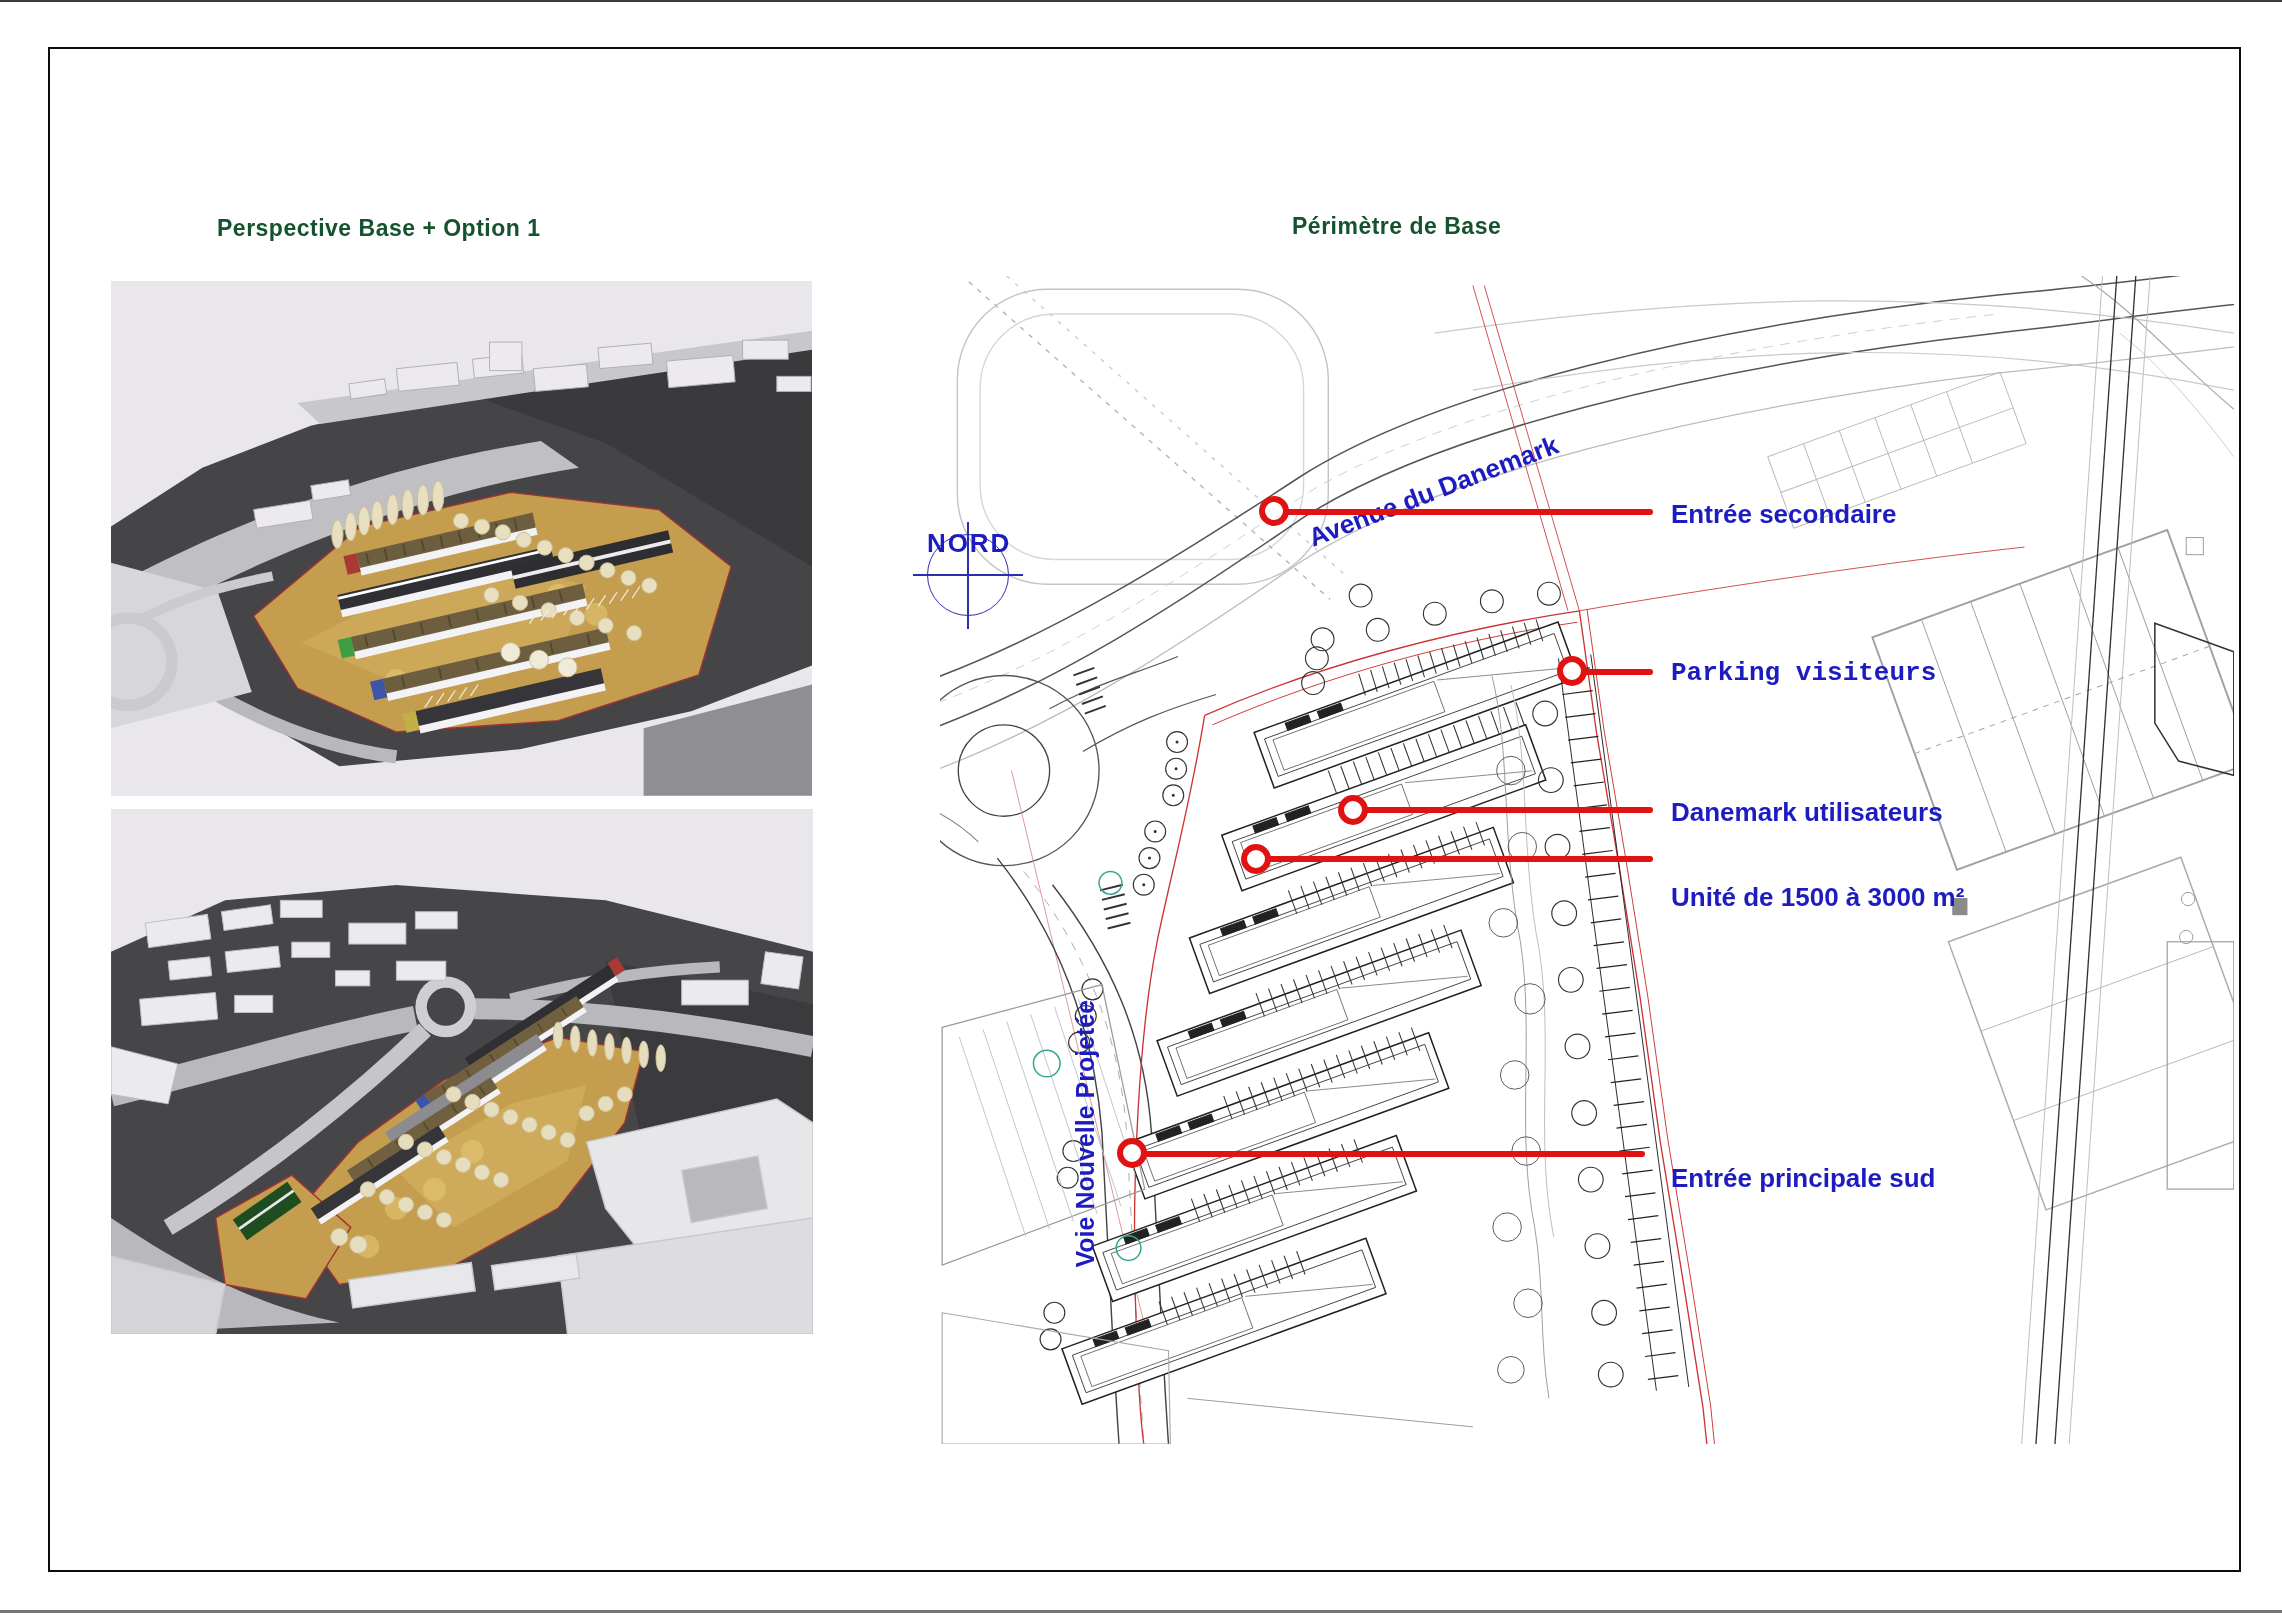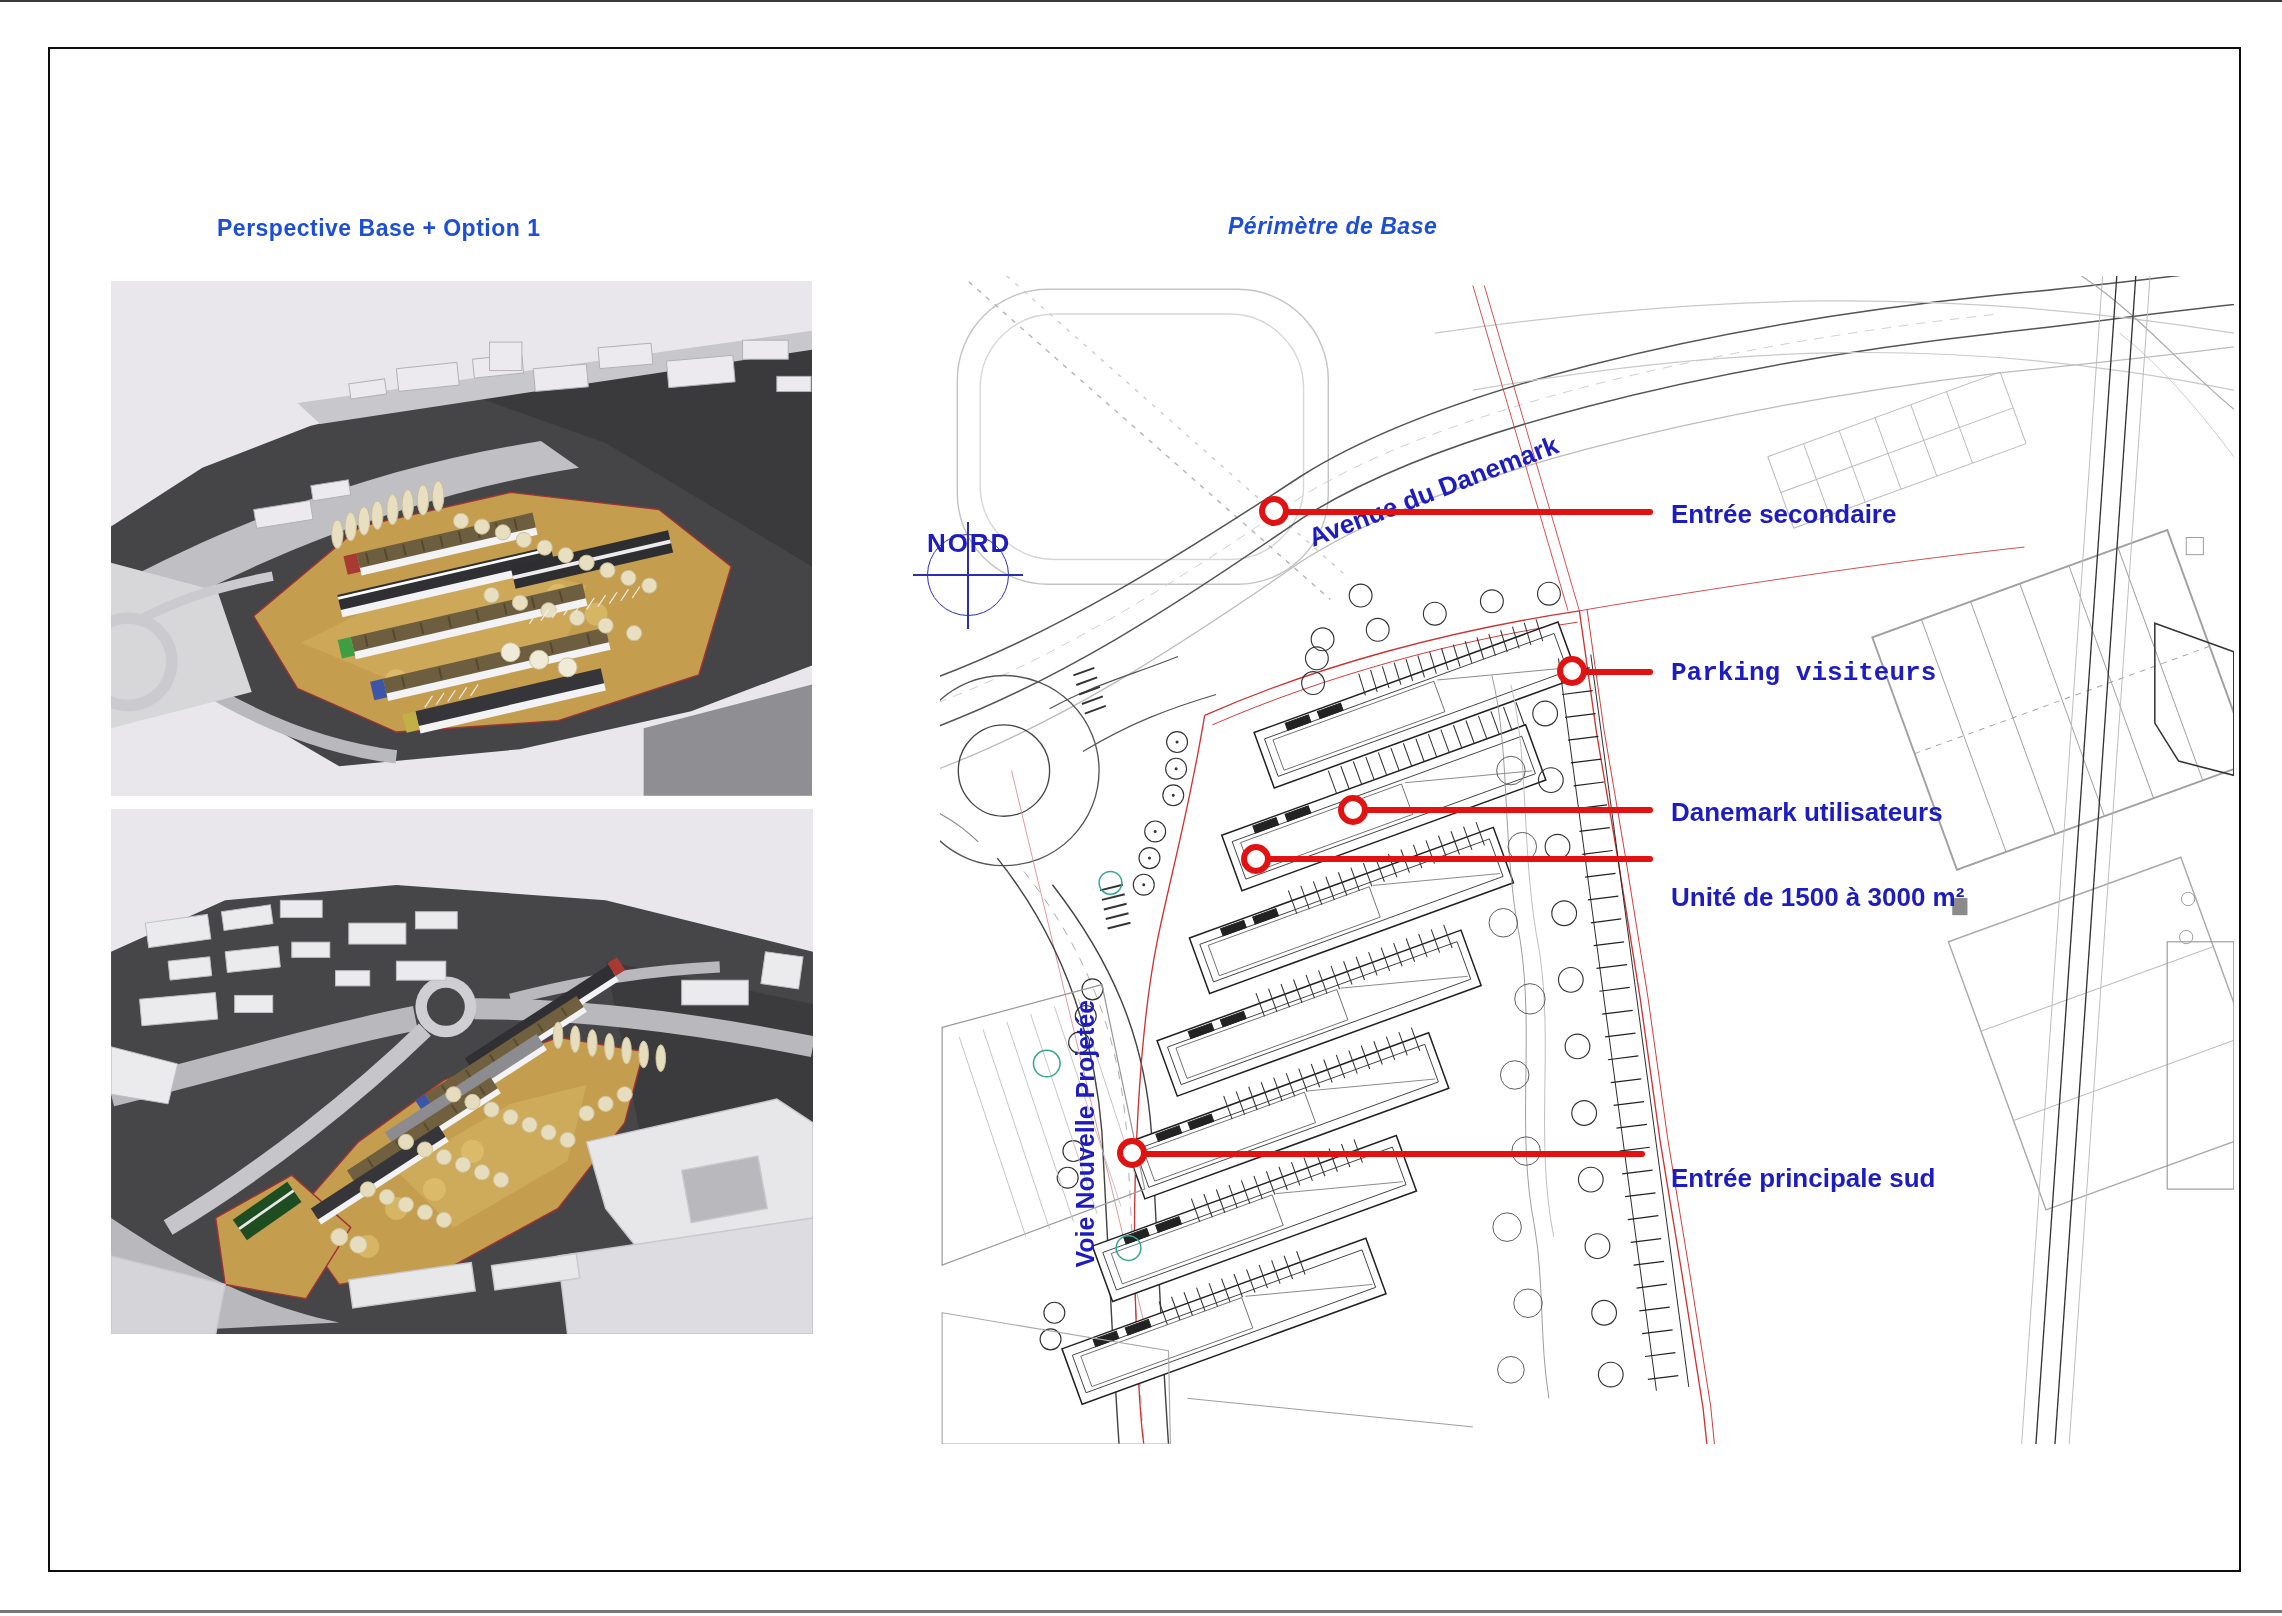--- a/index.html
+++ b/index.html
@@ -3,23 +3,23 @@
 <meta charset="utf-8">
 <style>
   * { margin:0; padding:0; box-sizing:border-box; }
   html,body { width:2283px; height:1617px; background:#ffffff; overflow:hidden;
               font-family:"Liberation Sans", sans-serif; }
   .abs { position:absolute; }
   #page { position:relative; width:2283px; height:1617px; background:#fff; }
   #top-rule { left:0; top:0; width:2283px; height:1.9px; background:#3c3c3e; }
   #bottom-rule { left:0; top:1610px; width:2283px; height:2.9px; background:#77777a; }
   #frame { left:48px; top:47px; width:2193px; height:1525px; border:2.9px solid #0d0d0d; background:#fff; }
-  .title { font-size:23px; font-weight:bold; color:#1d4ed8; white-space:nowrap; letter-spacing:0.5px; }
+  .title { font-size:23px; font-weight:bold; color:#14532d; white-space:nowrap; letter-spacing:0.5px; }
   #left-title  { left:217px; top:215px; }
-  #right-title { left:1228px; top:213px;font-style:italic; }
+  #right-title { left:1292px; top:213px; }
   .persp { background:#e9e7ec; }
   #persp-top    { left:111px; top:281px; width:701px; height:515px; }
   #persp-bottom { left:111px; top:809px; width:702px; height:525px; }
   #plan { left:940px; top:276px; width:1294px; height:1168px; }
   
   .blabel { font-size:26px; font-weight:bold; color:#1c1cc0; white-space:nowrap; }
   #lbl-sec { left:1671px; top:499px; }
   #lbl-vis { left:1671px; top:658px;font-family:Liberation Mono, monospace; }
   #lbl-uti { left:1671px; top:797px; }
   #lbl-uni { left:1671px; top:882px;text-align:center; }

